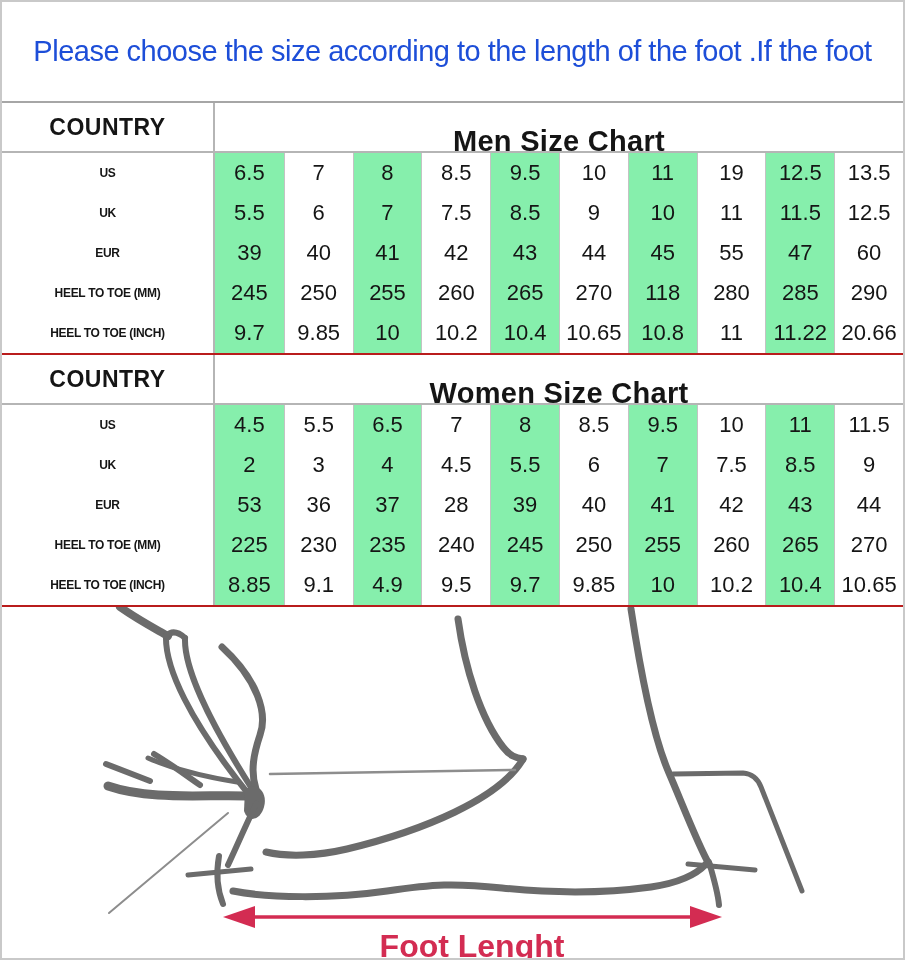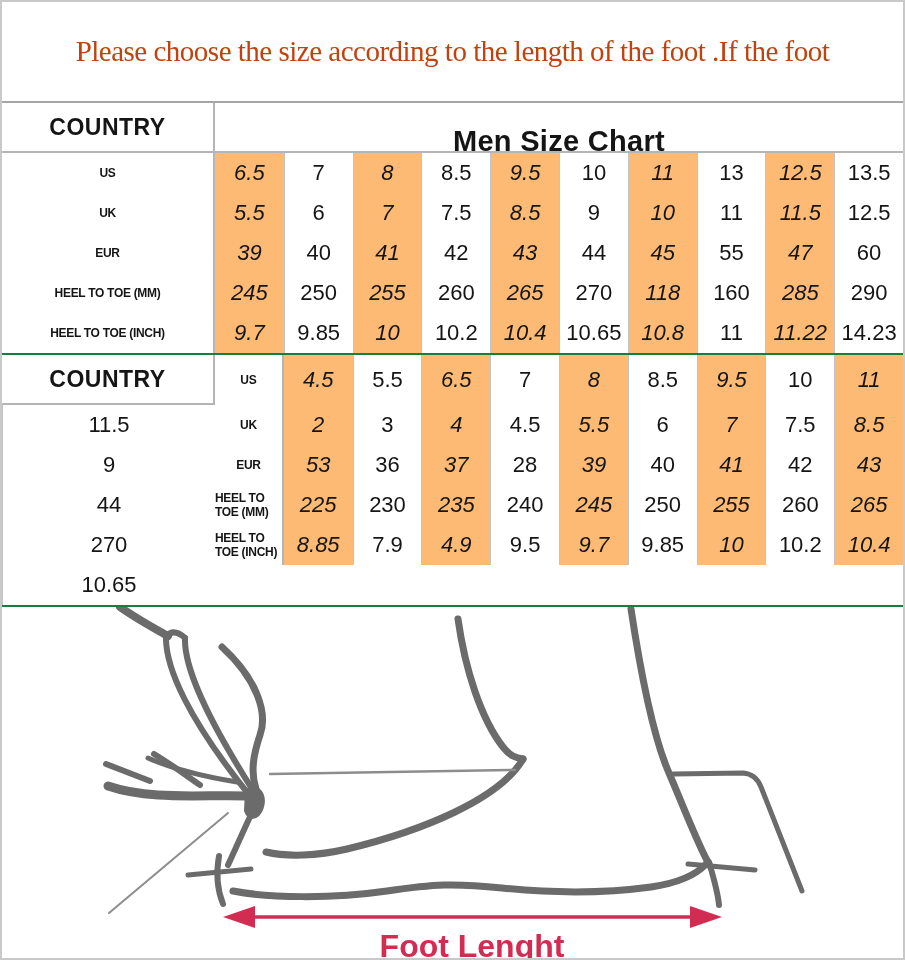--- a/index.html
+++ b/index.html
@@ -4,36 +4,36 @@
 <style>
   html,body{margin:0;padding:0;background:#fff;}
   .sheet{
     position:relative;width:905px;height:960px;box-sizing:border-box;
     border:2px solid #c9c9c9;background:#fff;overflow:hidden;
     font-family:"Liberation Sans",sans-serif;
   }
   
   .warning{
     height:99px;display:flex;flex-direction:column;justify-content:center;align-items:center;
-    color:#c2410c;font-size:29px;letter-spacing:-0.5px;line-height:1.5;text-align:center;font-family:Liberation Serif, serif;
+    color:#1d4ed8;font-size:29px;letter-spacing:-0.5px;line-height:1.5;text-align:center;
   }
   
   .size-table{
     display:grid;grid-template-columns:213px repeat(10,1fr);
     grid-template-rows:50px repeat(5,40px);
-    border-top:2px solid #a6a6a6;border-bottom:2px solid #15803d;
+    border-top:2px solid #a6a6a6;border-bottom:2px solid #b91c1c;
   }
   .size-table + .size-table{border-top:none;}
   .cell{display:flex;align-items:center;justify-content:center;color:#151515;}
   .corner{font-weight:bold;font-size:23px;border-right:2px solid #b5b5b5;border-bottom:2px solid #b5b5b5;letter-spacing:0.5px;}
   .title{grid-column:2/-1;font-weight:bold;font-size:29px;border-bottom:2px solid #b5b5b5;letter-spacing:0.3px;margin-top:28px;}
   .rlabel{font-weight:bold;font-size:12px;letter-spacing:-0.3px;border-right:2px solid #b5b5b5;}
   .val{font-size:22px;}
   .val.vline{border-left:1px solid #c3c3c3;}
-  .val.shaded{background:#fdba74;font-style:italic;}
+  .val.shaded{background:#86efac;}
   
   .figure{height:358px;position:relative;}
   .figure svg{display:block;}
 </style>
 </head>
 <body>
 
 <div class="sheet">
 
   <div class="warning">
@@ -44,21 +44,21 @@
       <div class="cell corner">COUNTRY</div>
       <div class="cell title">Men Size Chart</div>
       <div class="cell rlabel">US</div>
       <div class="cell val shaded">6.5</div>
       <div class="cell val vline">7</div>
       <div class="cell val vline shaded">8</div>
       <div class="cell val vline">8.5</div>
       <div class="cell val vline shaded">9.5</div>
       <div class="cell val vline">10</div>
       <div class="cell val vline shaded">11</div>
-      <div class="cell val vline">13</div>
+      <div class="cell val vline">19</div>
       <div class="cell val vline shaded">12.5</div>
       <div class="cell val vline">13.5</div>
       <div class="cell rlabel">UK</div>
       <div class="cell val shaded">5.5</div>
       <div class="cell val vline">6</div>
       <div class="cell val vline shaded">7</div>
       <div class="cell val vline">7.5</div>
       <div class="cell val vline shaded">8.5</div>
       <div class="cell val vline">9</div>
       <div class="cell val vline shaded">10</div>
@@ -77,37 +77,38 @@
       <div class="cell val vline shaded">47</div>
       <div class="cell val vline">60</div>
       <div class="cell rlabel">HEEL TO TOE (MM)</div>
       <div class="cell val shaded">245</div>
       <div class="cell val vline">250</div>
       <div class="cell val vline shaded">255</div>
       <div class="cell val vline">260</div>
       <div class="cell val vline shaded">265</div>
       <div class="cell val vline">270</div>
       <div class="cell val vline shaded">118</div>
-      <div class="cell val vline">160</div>
+      <div class="cell val vline">280</div>
       <div class="cell val vline shaded">285</div>
       <div class="cell val vline">290</div>
       <div class="cell rlabel">HEEL TO TOE (INCH)</div>
       <div class="cell val shaded">9.7</div>
       <div class="cell val vline">9.85</div>
       <div class="cell val vline shaded">10</div>
       <div class="cell val vline">10.2</div>
       <div class="cell val vline shaded">10.4</div>
       <div class="cell val vline">10.65</div>
       <div class="cell val vline shaded">10.8</div>
       <div class="cell val vline">11</div>
       <div class="cell val vline shaded">11.22</div>
-      <div class="cell val vline">14.23</div>
+      <div class="cell val vline">20.66</div>
     </div>
   <div class="size-table">
       <div class="cell corner">COUNTRY</div>
+      <div class="cell title">Women Size Chart</div>
       <div class="cell rlabel">US</div>
       <div class="cell val shaded">4.5</div>
       <div class="cell val vline">5.5</div>
       <div class="cell val vline shaded">6.5</div>
       <div class="cell val vline">7</div>
       <div class="cell val vline shaded">8</div>
       <div class="cell val vline">8.5</div>
       <div class="cell val vline shaded">9.5</div>
       <div class="cell val vline">10</div>
       <div class="cell val vline shaded">11</div>
@@ -140,21 +141,21 @@
       <div class="cell val vline shaded">235</div>
       <div class="cell val vline">240</div>
       <div class="cell val vline shaded">245</div>
       <div class="cell val vline">250</div>
       <div class="cell val vline shaded">255</div>
       <div class="cell val vline">260</div>
       <div class="cell val vline shaded">265</div>
       <div class="cell val vline">270</div>
       <div class="cell rlabel">HEEL TO TOE (INCH)</div>
       <div class="cell val shaded">8.85</div>
-      <div class="cell val vline">7.9</div>
+      <div class="cell val vline">9.1</div>
       <div class="cell val vline shaded">4.9</div>
       <div class="cell val vline">9.5</div>
       <div class="cell val vline shaded">9.7</div>
       <div class="cell val vline">9.85</div>
       <div class="cell val vline shaded">10</div>
       <div class="cell val vline">10.2</div>
       <div class="cell val vline shaded">10.4</div>
       <div class="cell val vline">10.65</div>
     </div>
 

